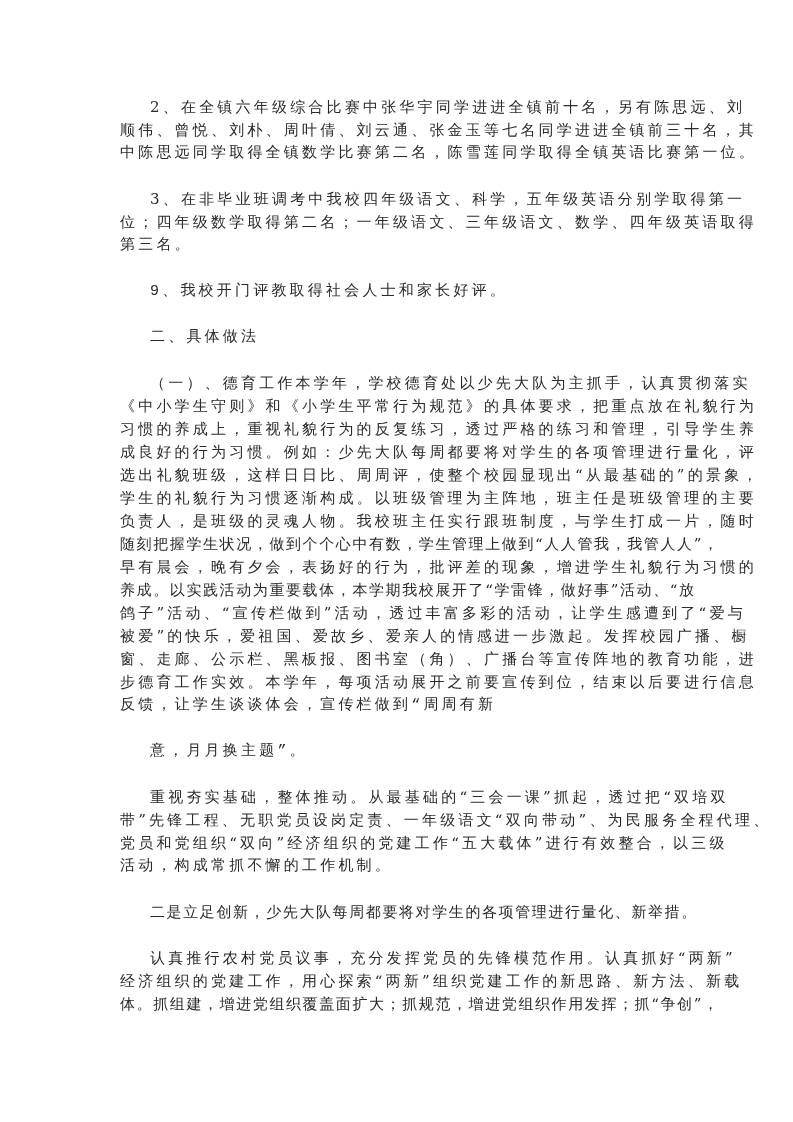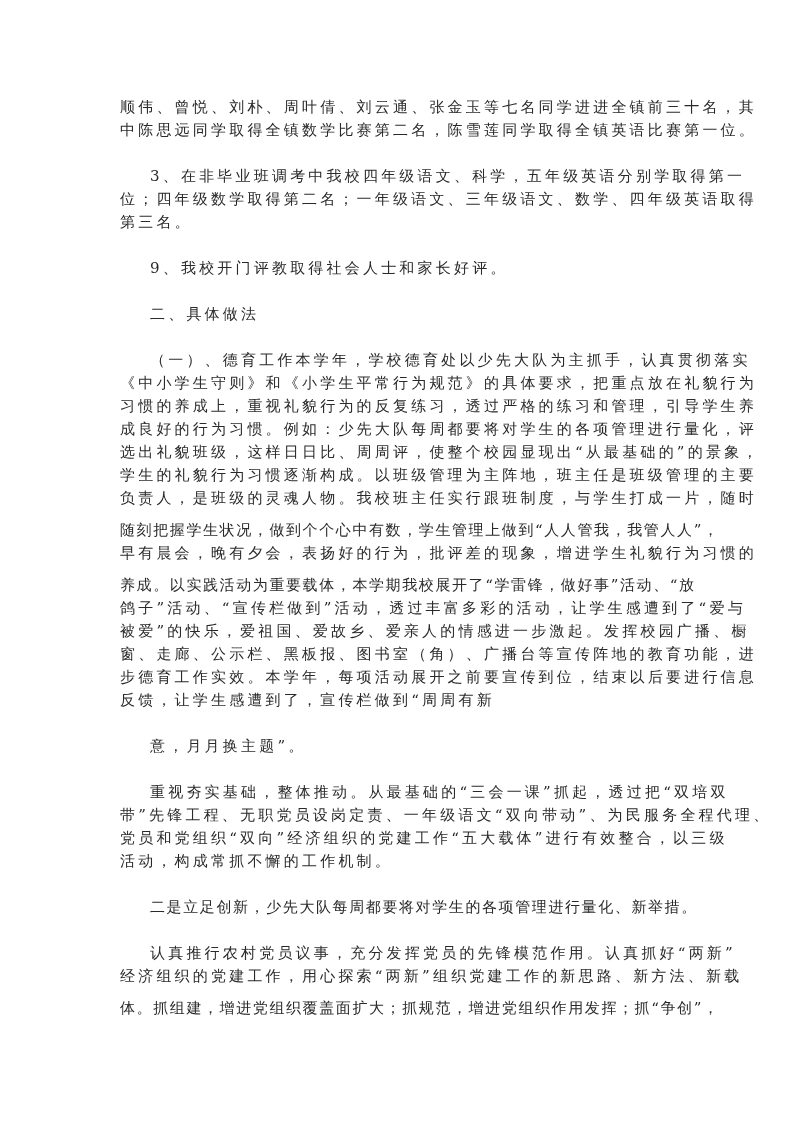--- a/index.html
+++ b/index.html
@@ -4,30 +4,31 @@
 <style>
   html, body { margin: 0; padding: 0; background: #ffffff; }
   body { width: 793px; height: 1122px; position: relative; overflow: hidden; }
   .page {
     position: absolute; left: 120px; top: 96px; width: 556px;
     font-family: "DejaVu Serif", "Liberation Serif", serif;
     font-size: 15px; color: #2a2a2a; line-height: 23px;
   }
   .para { margin: 0 0 23px 0; }
   .line { display: block; white-space: nowrap; letter-spacing: 3.2px; text-align: justify; text-align-last: justify; }
-  .line.last { text-align-last: left; }
+  .line.last { text-align-last: left; font-family: Liberation Mono, monospace; }
   .indent { padding-left: 30px; }
-  .tight { letter-spacing: 1.6px; margin-top: 9px; }
+  .tight { letter-spacing: 1.6px; }
 </style>
 </head>
 <body>
 
 <div class="page">
 
   <div class="para">
+    <span class="line indent">2、在全镇六年级综合比赛中张华宇同学进进全镇前十名，另有陈思远、刘</span>
     <span class="line">顺伟、曾悦、刘朴、周叶倩、刘云通、张金玉等七名同学进进全镇前三十名，其</span>
     <span class="line last">中陈思远同学取得全镇数学比赛第二名，陈雪莲同学取得全镇英语比赛第一位。</span>
   </div>
 
   <div class="para">
     <span class="line indent">3、在非毕业班调考中我校四年级语文、科学，五年级英语分别学取得第一</span>
     <span class="line">位；四年级数学取得第二名；一年级语文、三年级语文、数学、四年级英语取得</span>
     <span class="line last">第三名。</span>
   </div>
 
@@ -47,21 +48,21 @@
     <span class="line">选出礼貌班级，这样日日比、周周评，使整个校园显现出“从最基础的”的景象，</span>
     <span class="line">学生的礼貌行为习惯逐渐构成。以班级管理为主阵地，班主任是班级管理的主要</span>
     <span class="line">负责人，是班级的灵魂人物。我校班主任实行跟班制度，与学生打成一片，随时</span>
     <span class="line tight">随刻把握学生状况，做到个个心中有数，学生管理上做到“人人管我，我管人人”，</span>
     <span class="line">早有晨会，晚有夕会，表扬好的行为，批评差的现象，增进学生礼貌行为习惯的</span>
     <span class="line tight">养成。以实践活动为重要载体，本学期我校展开了“学雷锋，做好事”活动、“放</span>
     <span class="line">鸽子”活动、“宣传栏做到”活动，透过丰富多彩的活动，让学生感遭到了“爱与</span>
     <span class="line">被爱”的快乐，爱祖国、爱故乡、爱亲人的情感进一步激起。发挥校园广播、橱</span>
     <span class="line">窗、走廊、公示栏、黑板报、图书室（角）、广播台等宣传阵地的教育功能，进</span>
     <span class="line">步德育工作实效。本学年，每项活动展开之前要宣传到位，结束以后要进行信息</span>
-    <span class="line last">反馈，让学生感遭到了，宣传栏做到“周周有新</span>
+    <span class="line last">反馈，让学生谈谈体会，宣传栏做到“周周有新</span>
   </div>
 
   <div class="para">
     <span class="line indent last">意，月月换主题”。</span>
   </div>
 
 
   <div class="para">
     <span class="line indent">重视夯实基础，整体推动。从最基础的“三会一课”抓起，透过把“双培双</span>
     <span class="line">带”先锋工程、无职党员设岗定责、一年级语文“双向带动”、为民服务全程代理、</span>

